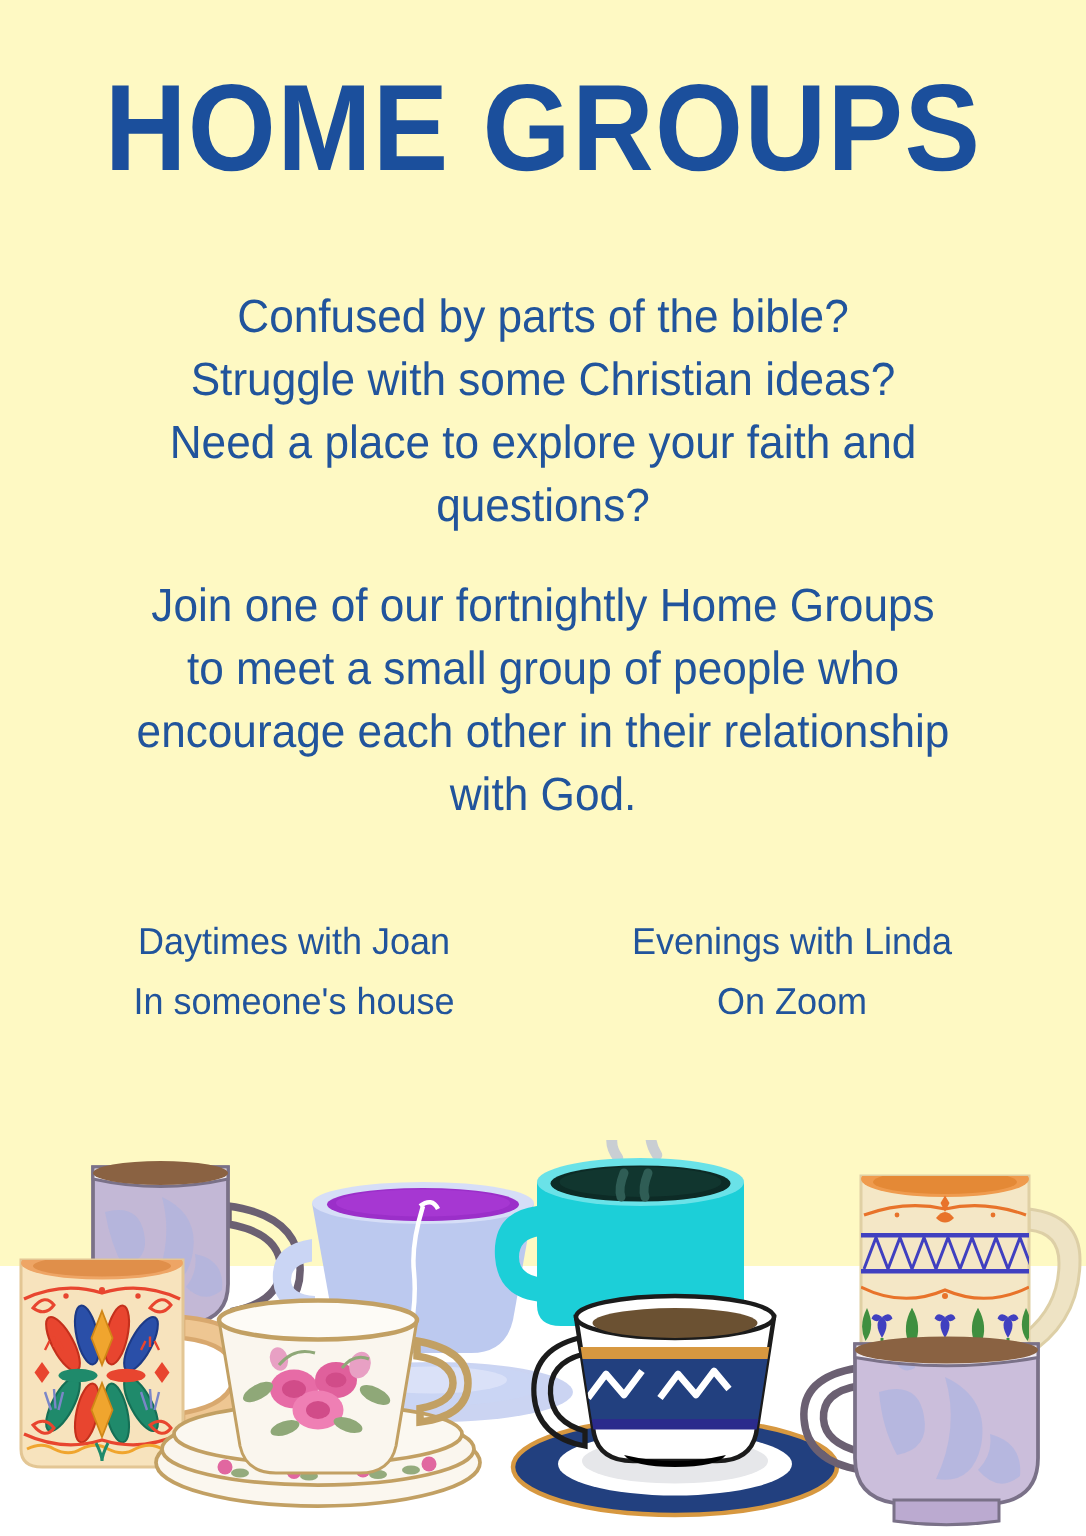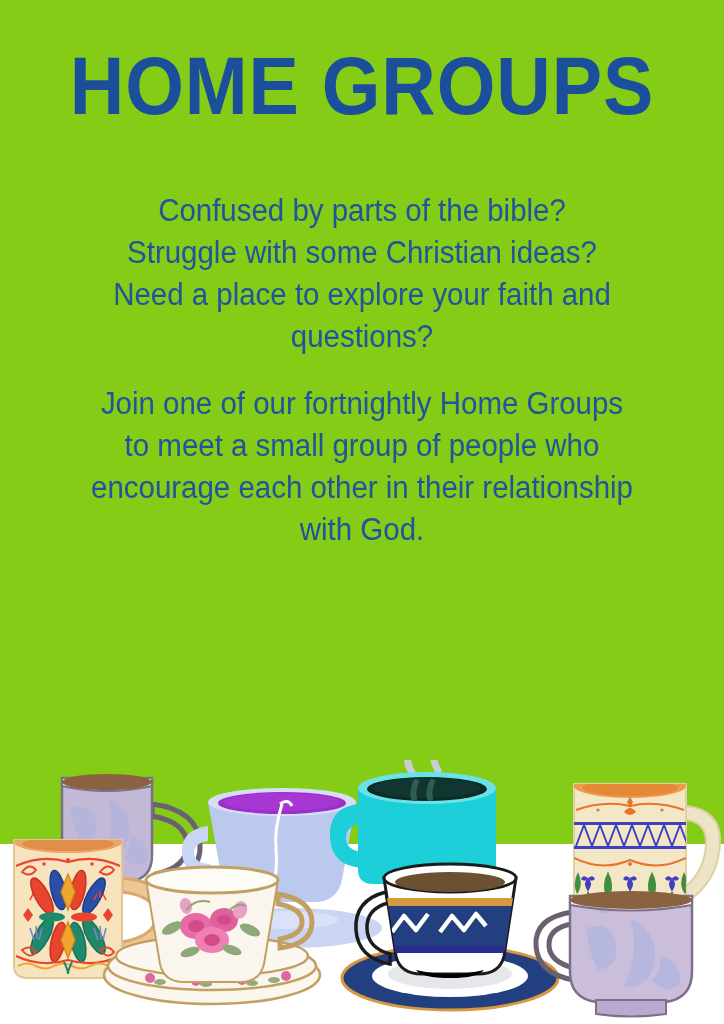--- a/index.html
+++ b/index.html
@@ -11,21 +11,21 @@
     width: 724px;
     height: 1024px;
     overflow: hidden;
     font-family: "Liberation Sans", sans-serif;
     position: relative;
   }
   .poster {
     position: relative;
     width: 724px;
     height: 844px;
-    background: #84cc16;
+    background: #fef9c3;
     box-sizing: border-box;
   }
 
   
   .title {
     position: absolute;
     top: 44px;
     left: 0;
     width: 724px;
     text-align: center;
@@ -111,20 +111,30 @@
     <span class="para-line">questions?</span>
   </div>
 
   <div class="body-block para-2">
     <span class="para-line">Join one of our fortnightly Home Groups</span>
     <span class="para-line">to meet a small group of people who</span>
     <span class="para-line">encourage each other in their relationship</span>
     <span class="para-line">with God.</span>
   </div>
 
+  <div class="sessions">
+    <div class="session-col">
+      <span class="line">Daytimes with Joan</span>
+      <span class="line">In someone's house</span>
+    </div>
+    <div class="session-col">
+      <span class="line">Evenings with Linda</span>
+      <span class="line">On Zoom</span>
+    </div>
+  </div>
 
   <div class="illustration">
     <svg width="724" height="264" viewBox="0 0 724 264" xmlns="http://www.w3.org/2000/svg">
       <defs>
         <clipPath id="clipLavL">
             <path d="M62 18 h90 v78 q0 22 -22 26 h-46 q-22 -4 -22 -26 z"></path>
           </clipPath>
         <clipPath id="clipFolkL">
             <path d="M14 80 h108 v126 q0 12 -14 12 h-80 q-14 0 -14 -12 z"></path>
           </clipPath>

